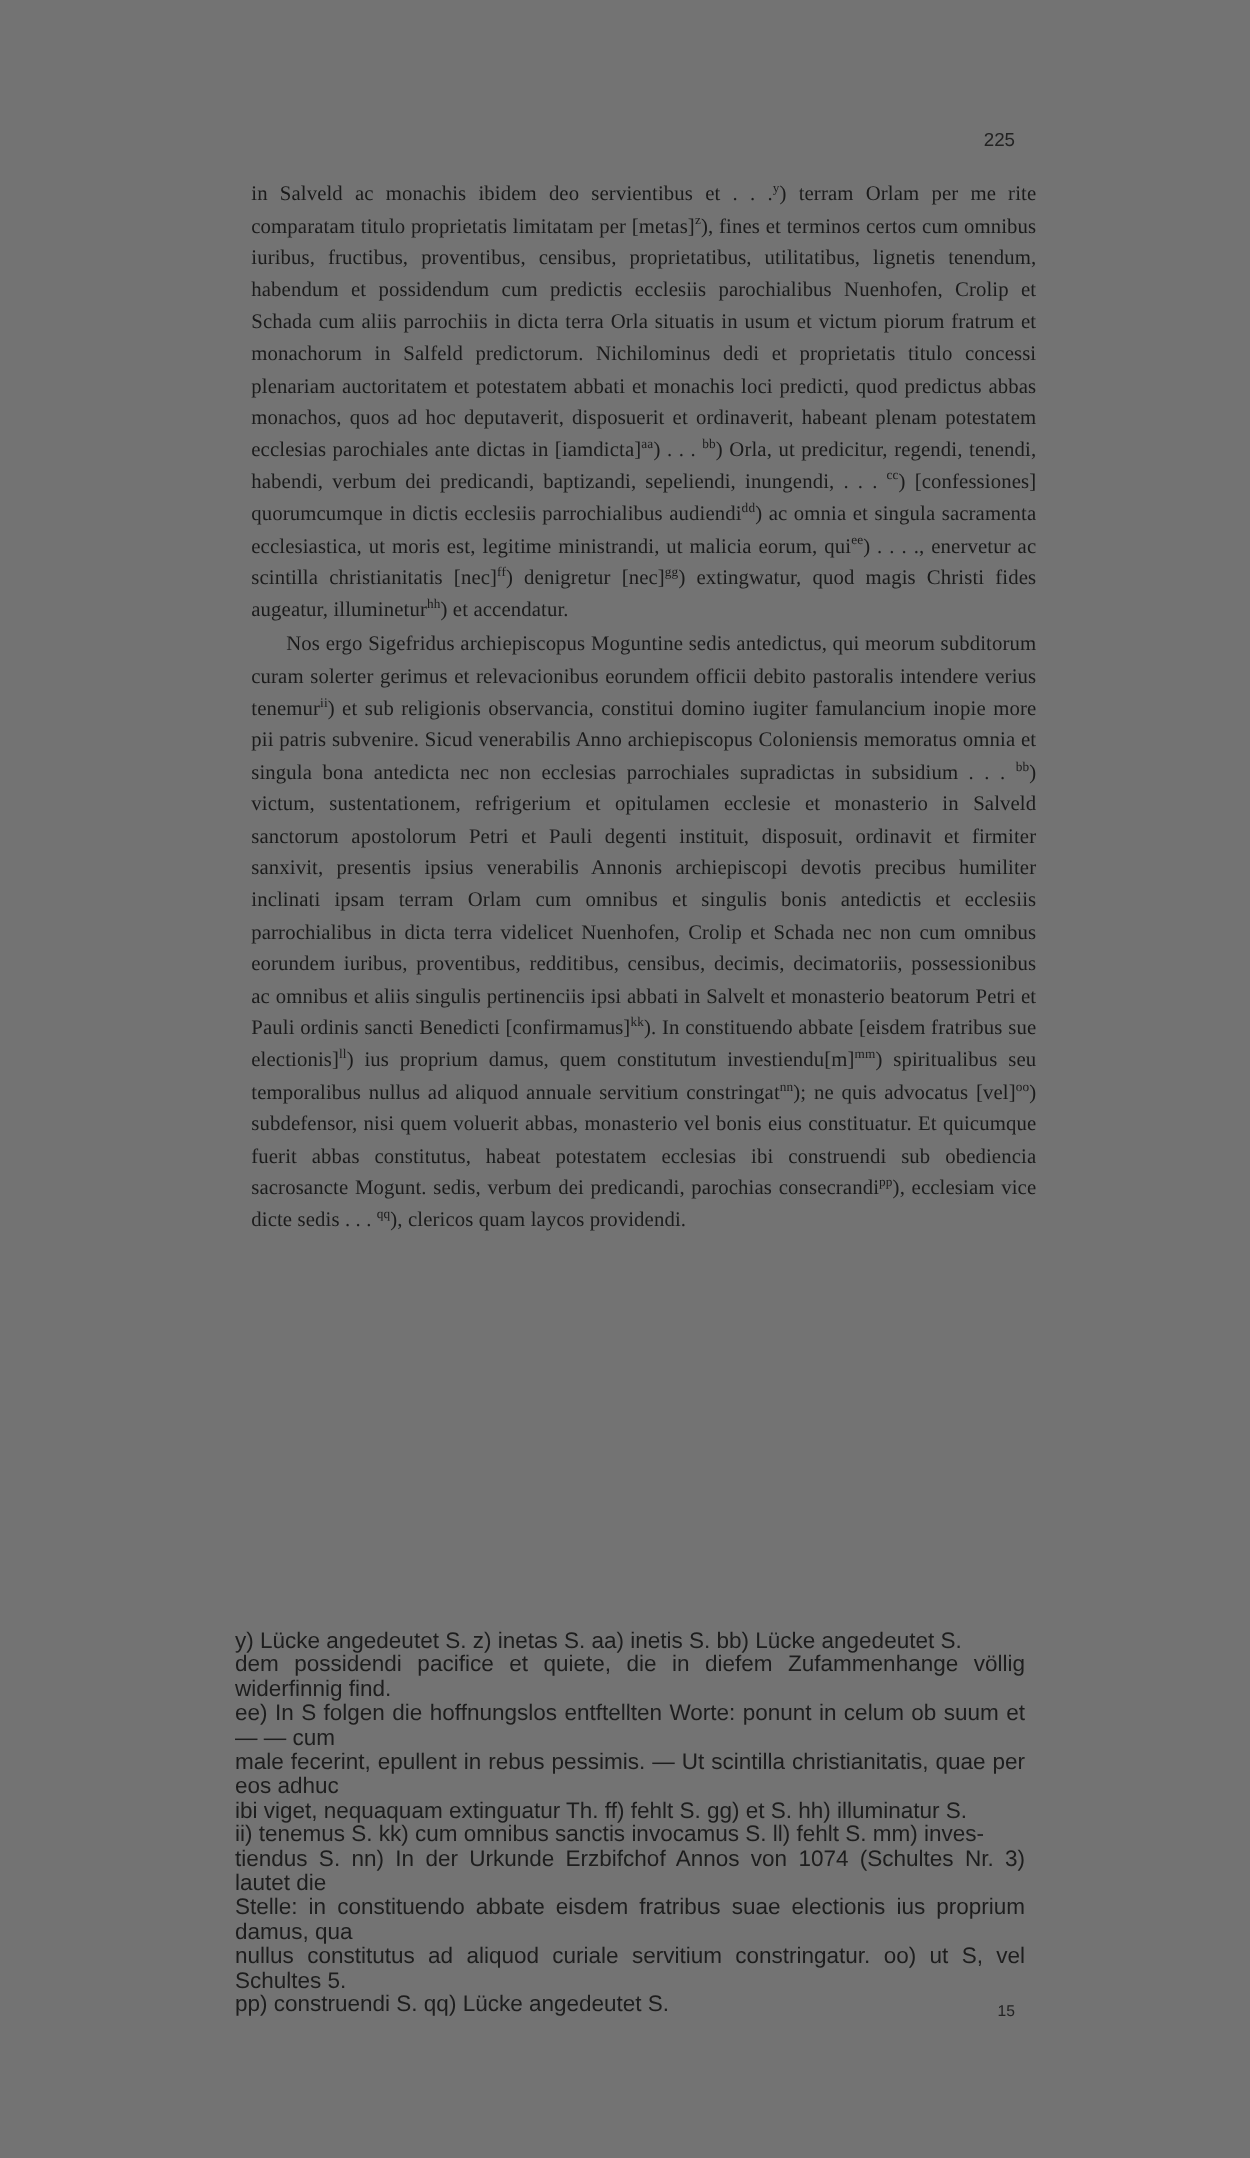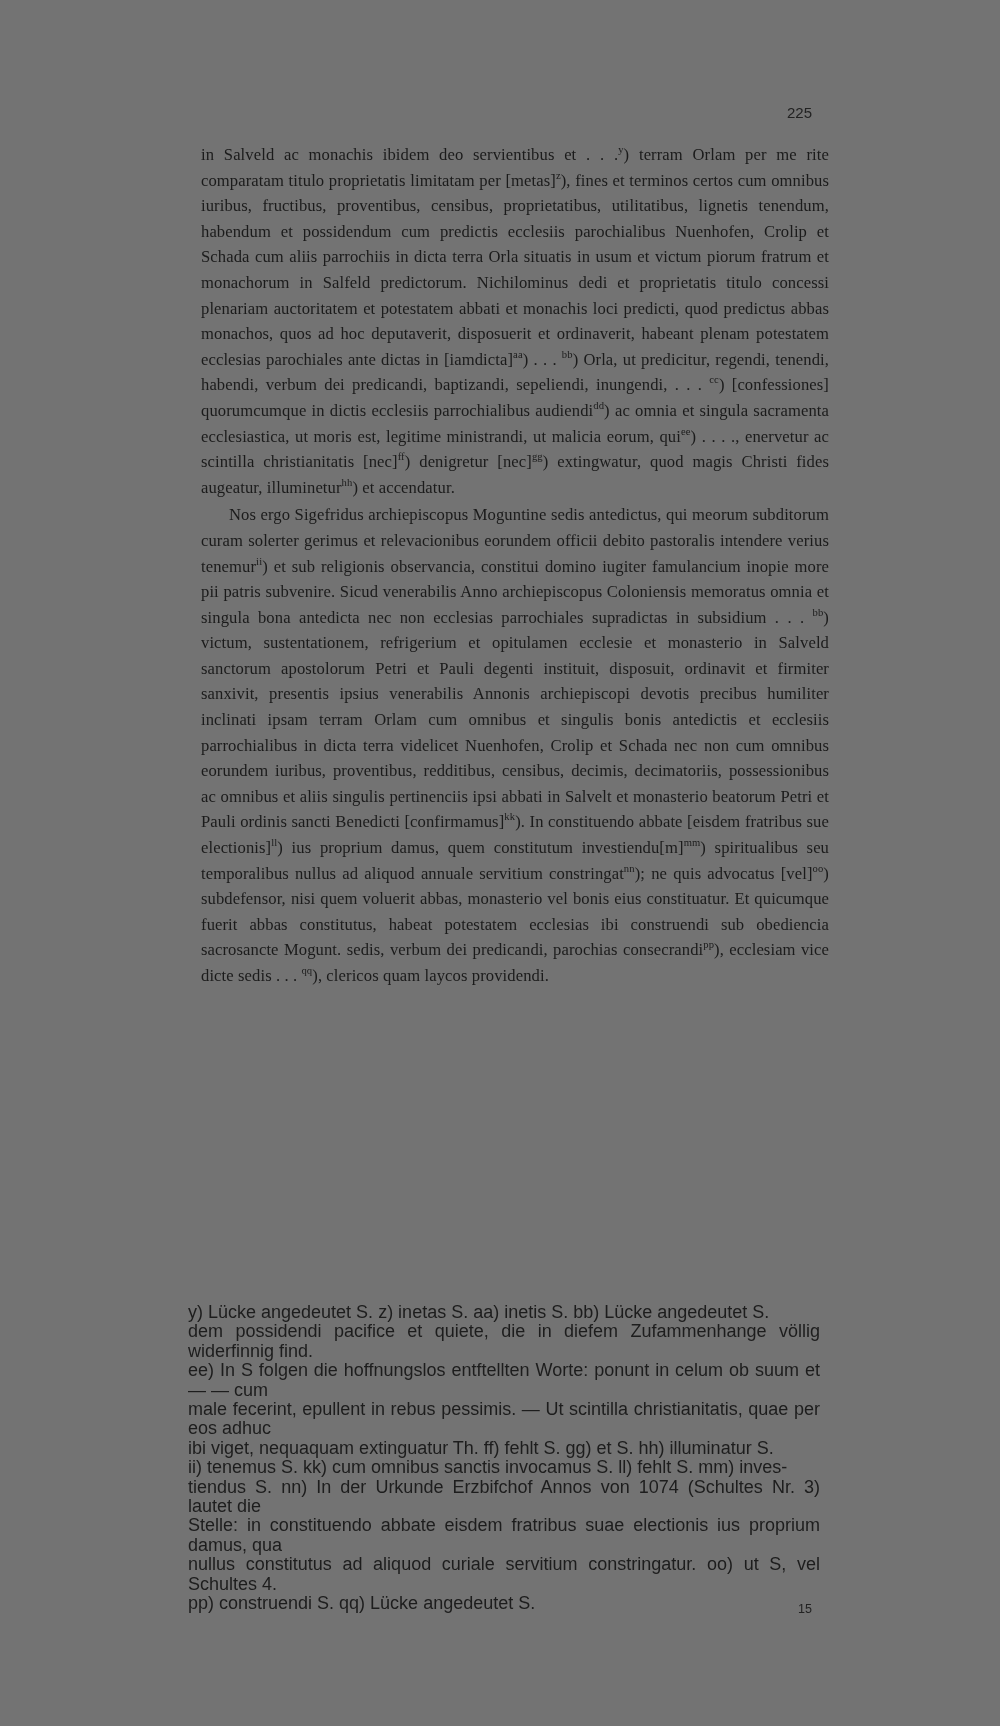--- a/index.html
+++ b/index.html
@@ -90,20 +90,20 @@
   <div class="notes">
     <div class="notes-lines" id="footnote-lines">
         <p>y) Lücke angedeutet S.       z) inetas S.       aa) inetis S.       bb) Lücke angedeutet S.</p>
         <p>dem possidendi pacifice et quiete, die in diefem Zufammenhange völlig widerfinnig find.</p>
         <p>ee) In S folgen die hoffnungslos entftellten Worte: ponunt in celum ob suum et — — cum</p>
         <p>male fecerint, epullent in rebus pessimis. — Ut scintilla christianitatis, quae per eos adhuc</p>
         <p>ibi viget, nequaquam extinguatur Th.        ff) fehlt S.        gg) et S.        hh) illuminatur S.</p>
         <p>ii) tenemus S.        kk) cum omnibus sanctis invocamus S.        ll) fehlt S.        mm) inves-</p>
         <p>tiendus S.        nn) In der Urkunde Erzbifchof Annos von 1074 (Schultes Nr. 3) lautet die</p>
         <p>Stelle: in constituendo abbate eisdem fratribus suae electionis ius proprium damus, qua</p>
-        <p>nullus constitutus ad aliquod curiale servitium constringatur.        oo) ut S, vel Schultes 4.</p>
+        <p>nullus constitutus ad aliquod curiale servitium constringatur.        oo) ut S, vel Schultes 5.</p>
         <p>pp) construendi S.        qq) Lücke angedeutet S.</p>
       </div>
   </div>
 
   <div class="sig">15</div>
 
 </div>
 
 </body></html>

